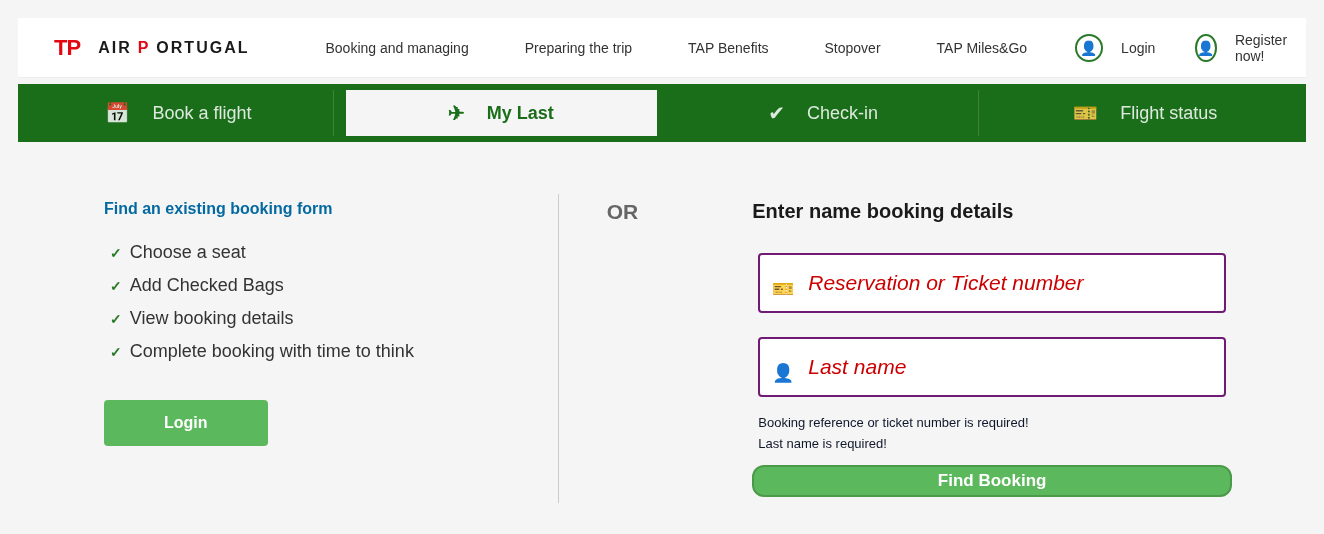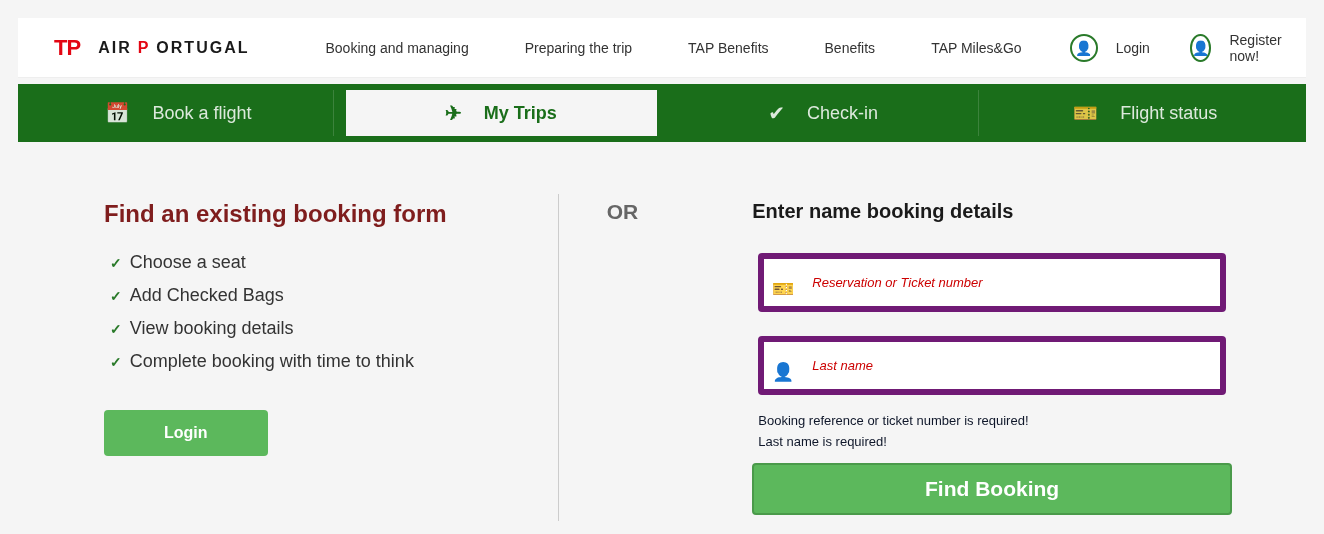--- a/index.html
+++ b/index.html
@@ -117,23 +117,23 @@
       min-height: 400px;
     }
 
     
     .left-panel {
       flex: 1;
       padding-right: 60px;
       border-right: 1px solid #ccc;
     }
     .left-panel h2 {
-      font-size: 24px;
-      font-weight: 700;
-      color: #7f1d1d;
+      font-size: 16px;
+      font-weight: 700;
+      color: #0369a1;
       margin-bottom: 24px;
     }
     .check-list {
       list-style: none;
       margin-bottom: 32px;
     }
     .check-list li {
       font-size: 18px;
       color: #333;
       margin-bottom: 12px;
@@ -179,24 +179,24 @@
       font-weight: 700;
       color: #1a1a1a;
       margin-bottom: 24px;
     }
     .input-group {
       margin-bottom: 12px;
       position: relative;
     }
     .input-field {
       width: 100%;
-      border: 6px solid #701a75;
+      border: 2px solid #701a75;
       border-radius: 4px;
       padding: 16px 16px 16px 48px;
-      font-size: 13px;
+      font-size: 21px;
       color: #c00;
       background: #fff;
       outline: none;
     }
     .input-field::placeholder {
       color: #c00;
       font-style: italic;
     }
     .input-icon {
       position: absolute;
@@ -209,44 +209,44 @@
     .error-text {
       color: #0f172a;
       font-size: 13px;
       margin-bottom: 4px;
     }
     .find-booking-btn {
       width: 100%;
       background: #5cb85c;
       color: #fff;
       border: 2px solid #4a9a4a;
-      border-radius: 4px;
-      padding: 12px;
-      font-size: 21px;
+      border-radius: 12px;
+      padding: 4px;
+      font-size: 17px;
       font-weight: 700;
       cursor: pointer;
       margin-top: 8px;
     }
   </style>
 </head>
 <body>
 
 <header class="header">
   <div class="logo">
     <span class="logo-tp">TP</span>
     <span class="logo-ap">
       AIR<span class="logo-p">P</span>ORTUGAL
     </span>
   </div>
 
   <nav>
     <span class="nav-item">Booking and managing</span>
     <span class="nav-item">Preparing the trip</span>
     <span class="nav-item">TAP Benefits</span>
-    <span class="nav-item">Benefits</span>
+    <span class="nav-item">Stopover</span>
     <span class="nav-item">TAP Miles&amp;Go</span>
   </nav>
 
   <div class="header-right">
     <div class="header-btn">
       <div class="user-icon-circle">👤</div>
       <span>Login</span>
     </div>
     <div class="header-btn">
       <div class="user-icon-circle">👤</div>
@@ -258,21 +258,21 @@
   </div>
 </header>
 
 <div class="tab-bar">
   <div class="tab">
     <span class="tab-icon">📅</span>
     <span>Book a flight</span>
   </div>
   <div class="tab active">
     <span class="tab-icon">✈</span>
-    <span>My Trips</span>
+    <span>My Last</span>
   </div>
   <div class="tab">
     <span class="tab-icon">✔</span>
     <span>Check-in</span>
   </div>
   <div class="tab">
     <span class="tab-icon">🎫</span>
     <span>Flight status</span>
   </div>
 </div>

